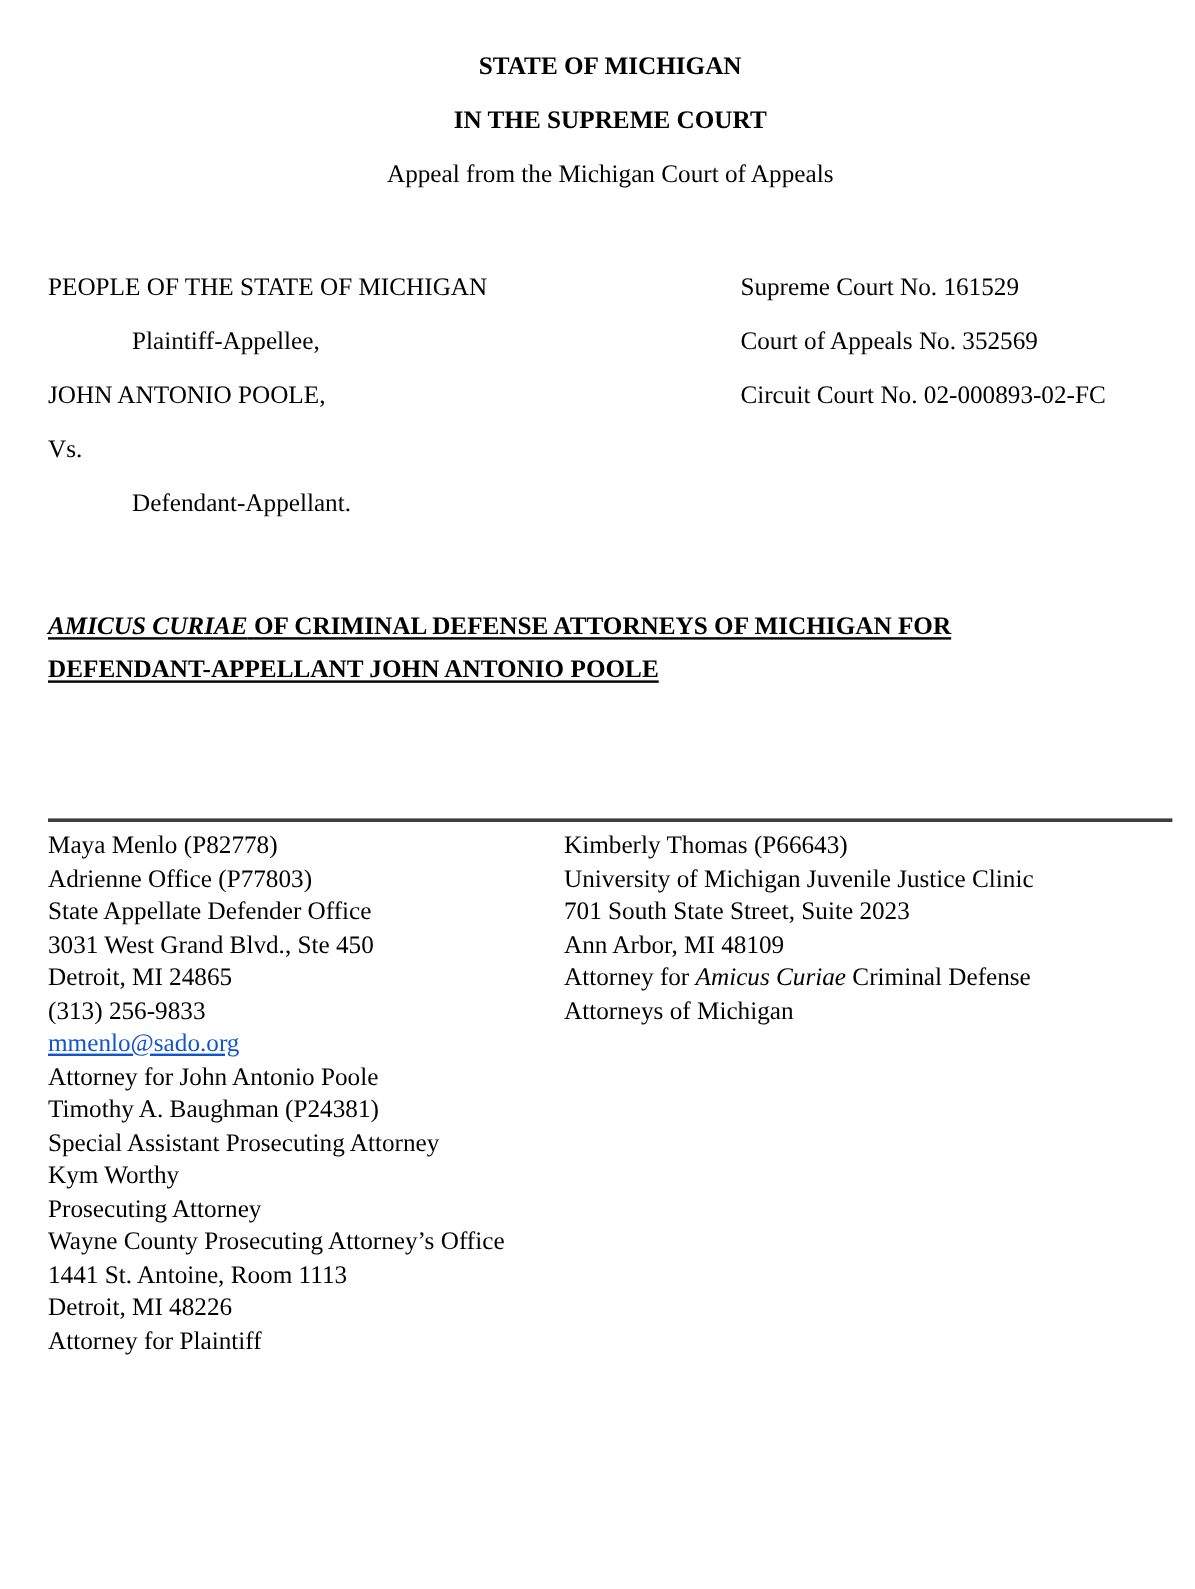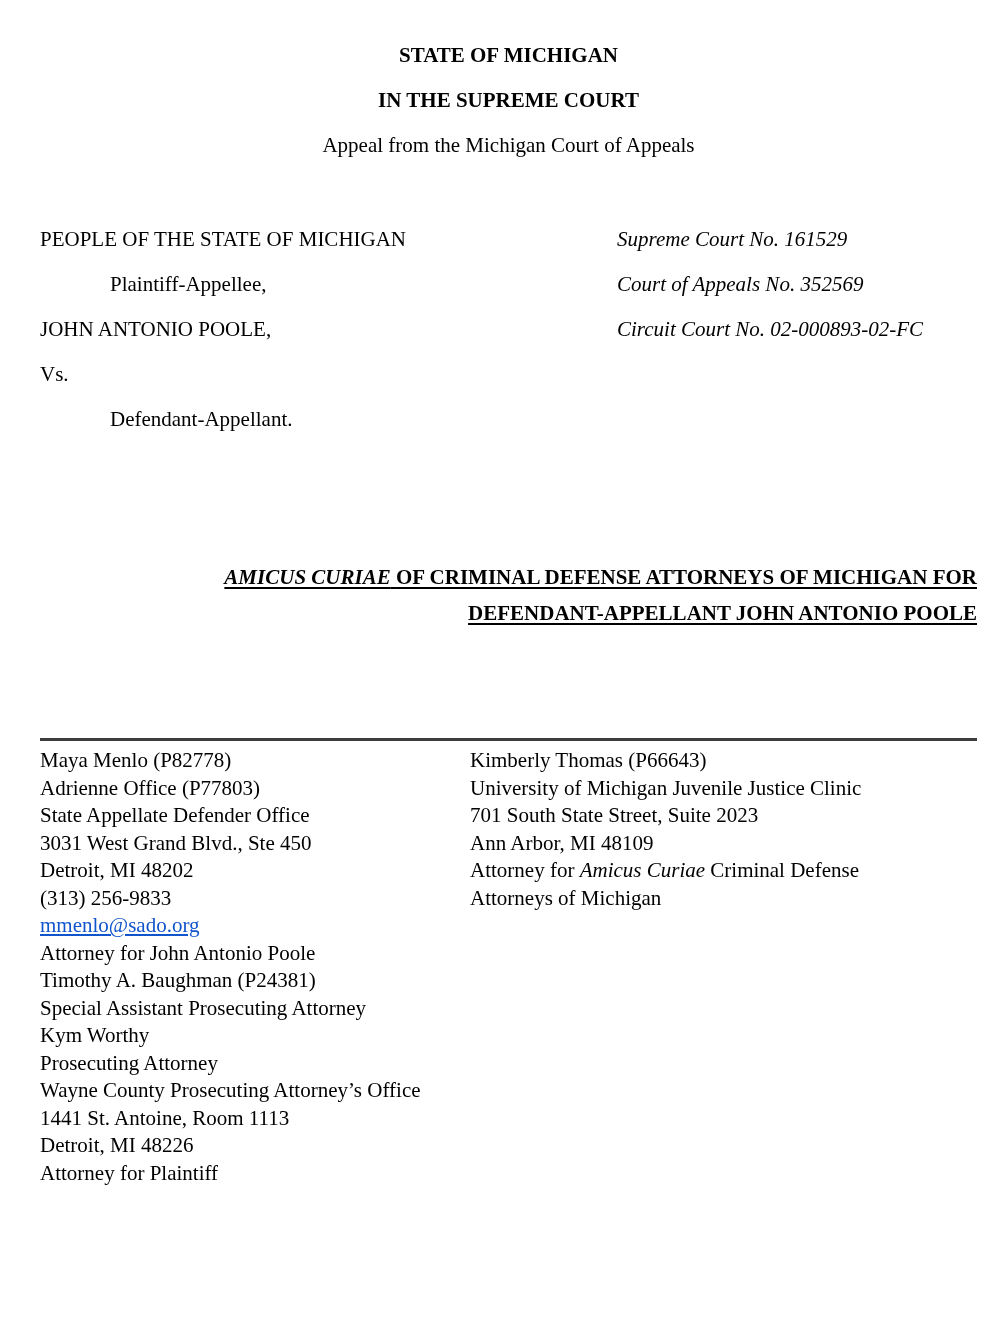--- a/index.html
+++ b/index.html
@@ -29,27 +29,27 @@
   }
   .doc-header .bold { font-weight: bold; }
 
   
   .caption {
     display: flex;
     margin-top: 49px;
     line-height: 45px;
   }
   .caption-left { width: 577px; }
-  .caption-right { flex: 1; font-style: italic; }
+  .caption-right { flex: 1; }
   .indent { padding-left: 70px; }
 
   
   .doc-title {
-    margin-top: 117px;
-    text-align: right;
+    margin-top: 61px;
+    text-align: left;
     font-weight: bold;
     line-height: 36px;
   }
   .title-line {
     text-decoration: underline;
     text-decoration-thickness: 2px;
     text-underline-offset: 3px;
   }
 
   
@@ -112,21 +112,21 @@
   </div>
 
   <div class="rule"></div>
 
   <div class="counsel">
     <div class="counsel-left">
       <div>Maya Menlo (P82778)</div>
       <div>Adrienne Office (P77803)</div>
       <div>State Appellate Defender Office</div>
       <div>3031 West Grand Blvd., Ste 450</div>
-      <div>Detroit, MI 48202</div>
+      <div>Detroit, MI 24865</div>
       <div>(313) 256-9833</div>
       <div>
         <a class="email" href="#" style="color: rgb(17, 85, 204);">mmenlo@sado.org</a>
       </div>
       <div>Attorney for John Antonio Poole</div>
     </div>
     <div class="counsel-right">
       <div>Kimberly Thomas (P66643)</div>
       <div>University of Michigan Juvenile Justice Clinic</div>
       <div>701 South State Street, Suite 2023</div>

